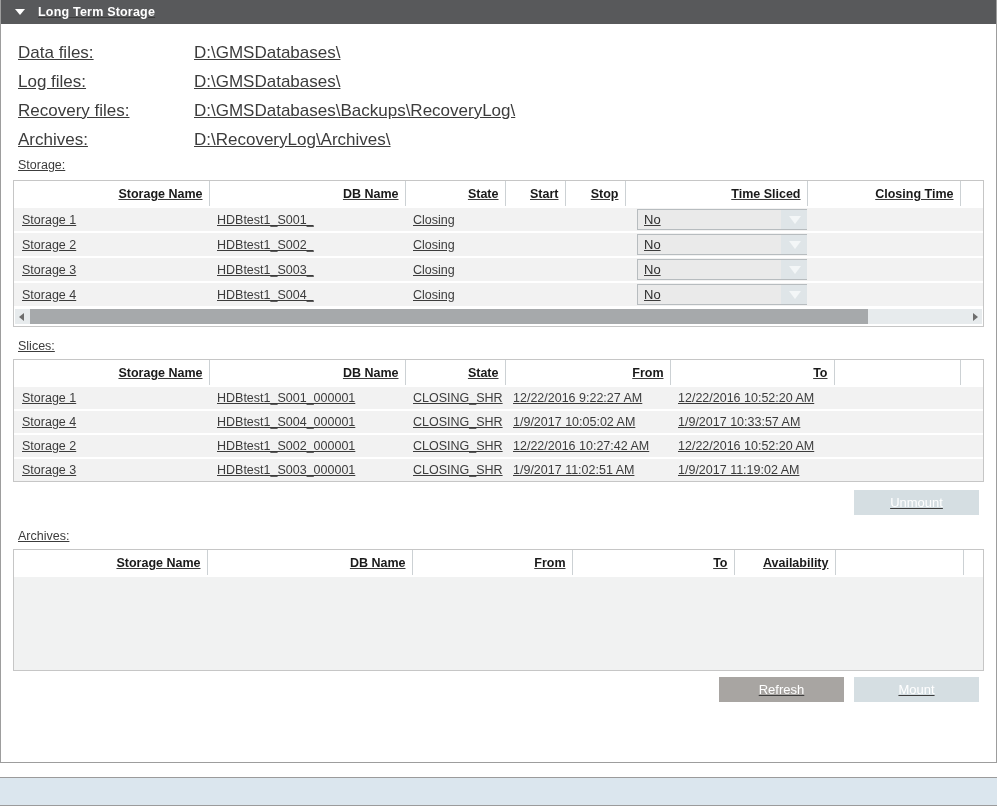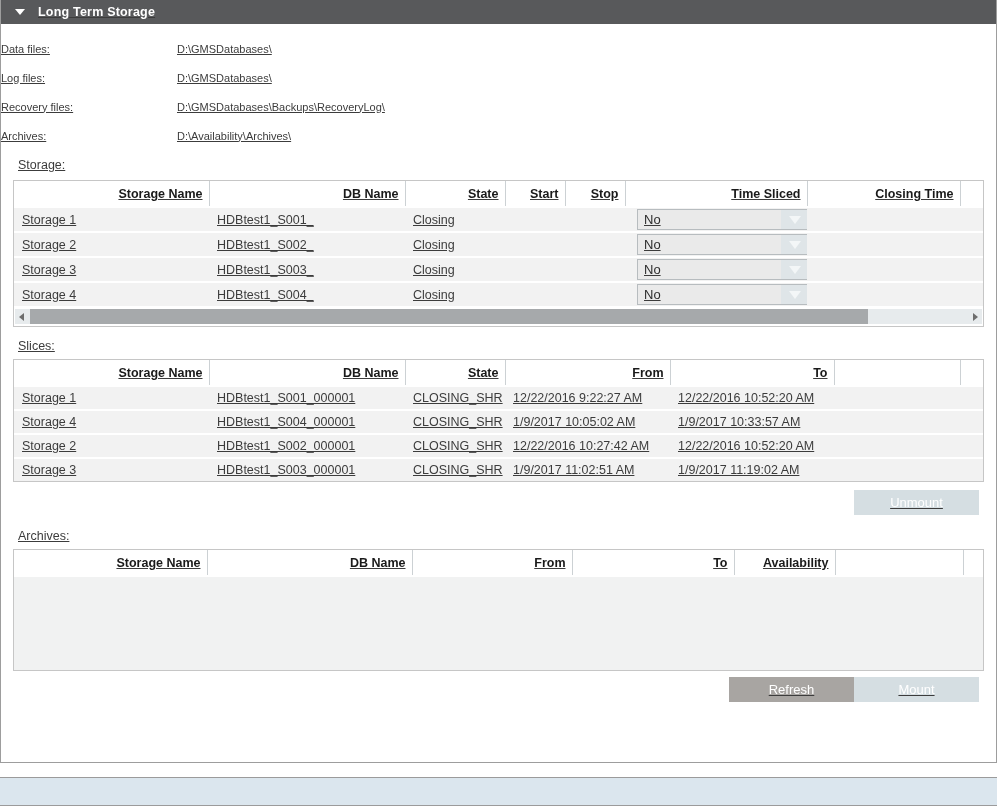--- a/index.html
+++ b/index.html
@@ -11,21 +11,21 @@
   .panel { position:absolute; top:0; left:0; width:997px; height:763px;
            border-left:1px solid #9d9d9d; border-right:1px solid #9d9d9d; border-bottom:1px solid #9d9d9d;
            background:#fff; overflow:hidden;text-decoration:underline; }
   .panel-header { height:24px; background:#58595b; color:#fff; display:flex; align-items:center; cursor:pointer; }
   .tri-down-white { width:0; height:0; border-left:5px solid transparent; border-right:5px solid transparent;
                     border-top:6px solid #ffffff; margin:0 13px 0 14px; }
   .panel-title { font-size:12.5px; font-weight:bold; letter-spacing:.2px; }
 
   
   .form { margin-top:10px; }
-  .frow { display:flex; height:29px; align-items:center; font-size:11px; }
+  .frow { display:flex; height:29px; align-items:flex-end; padding-left:17px; font-size:17px; }
   .flabel { width:176px; }
   .fvalue { white-space:nowrap; }
   .fvalue.wide { width:315px; }
   .flabel2 { width:170px; }
 
   .section-label { font-size:12.5px; padding-left:17px; }
   .lbl-storage { margin-top:8px; }
   .lbl-slices  { margin-top:12px; }
   .lbl-archives{ margin-top:14px; }
 
@@ -55,21 +55,21 @@
   .tri-left  { width:0; height:0; border-top:4px solid transparent; border-bottom:4px solid transparent; border-right:5px solid #6d6d6d; }
   .tri-right { width:0; height:0; border-top:4px solid transparent; border-bottom:4px solid transparent; border-left:5px solid #6d6d6d; }
   .hs-thumb { position:absolute; top:0; left:15px; width:838px; height:15px; background:#a6a9ab; cursor:grab; }
 
   
   .btn-row { display:flex; justify-content:flex-end; padding-right:17px; }
   .btn-row.unmount-row { margin-top:8px; }
   .btn-row.bottom-row  { margin-top:6px;padding-left:40px; }
   .btn { width:125px; height:25px; border:none; color:#ffffff; font-size:13px;
          font-family:"Liberation Sans", sans-serif; cursor:pointer; }
-  .btn + .btn { }
+  .btn + .btn { margin-left:10px; }
   .btn.disabled { background:#d5dee2; cursor:default; }
   .btn.enabled  { background:#a8a5a2; }
 
   
   .empty-body { height:95px; background:#f1f2f2; border-top:2px solid #ffffff; }
 
   
   .footer-strip { position:absolute; left:0; top:777px; width:997px; height:29px;
                   background:#dbe6ee; border-top:1px solid #9b9b9b; border-bottom:1px solid #9b9b9b; cursor:pointer; }
 </style>
@@ -92,21 +92,21 @@
       <div class="frow">
         <span class="flabel">Log files:</span>
         <span class="fvalue">D:\GMSDatabases\</span>
       </div>
       <div class="frow">
         <span class="flabel">Recovery files:</span>
         <span class="fvalue">D:\GMSDatabases\Backups\RecoveryLog\</span>
       </div>
       <div class="frow">
         <span class="flabel">Archives:</span>
-        <span class="fvalue">D:\Availability\Archives\</span>
+        <span class="fvalue">D:\RecoveryLog\Archives\</span>
       </div>
     </div>
 
     <div class="section-label lbl-storage">Storage:</div>
     <div class="grid-wrap">
       <table class="grid">
         <colgroup>
           <col style="width:195px">
             <col style="width:196px">
             <col style="width:100px">

